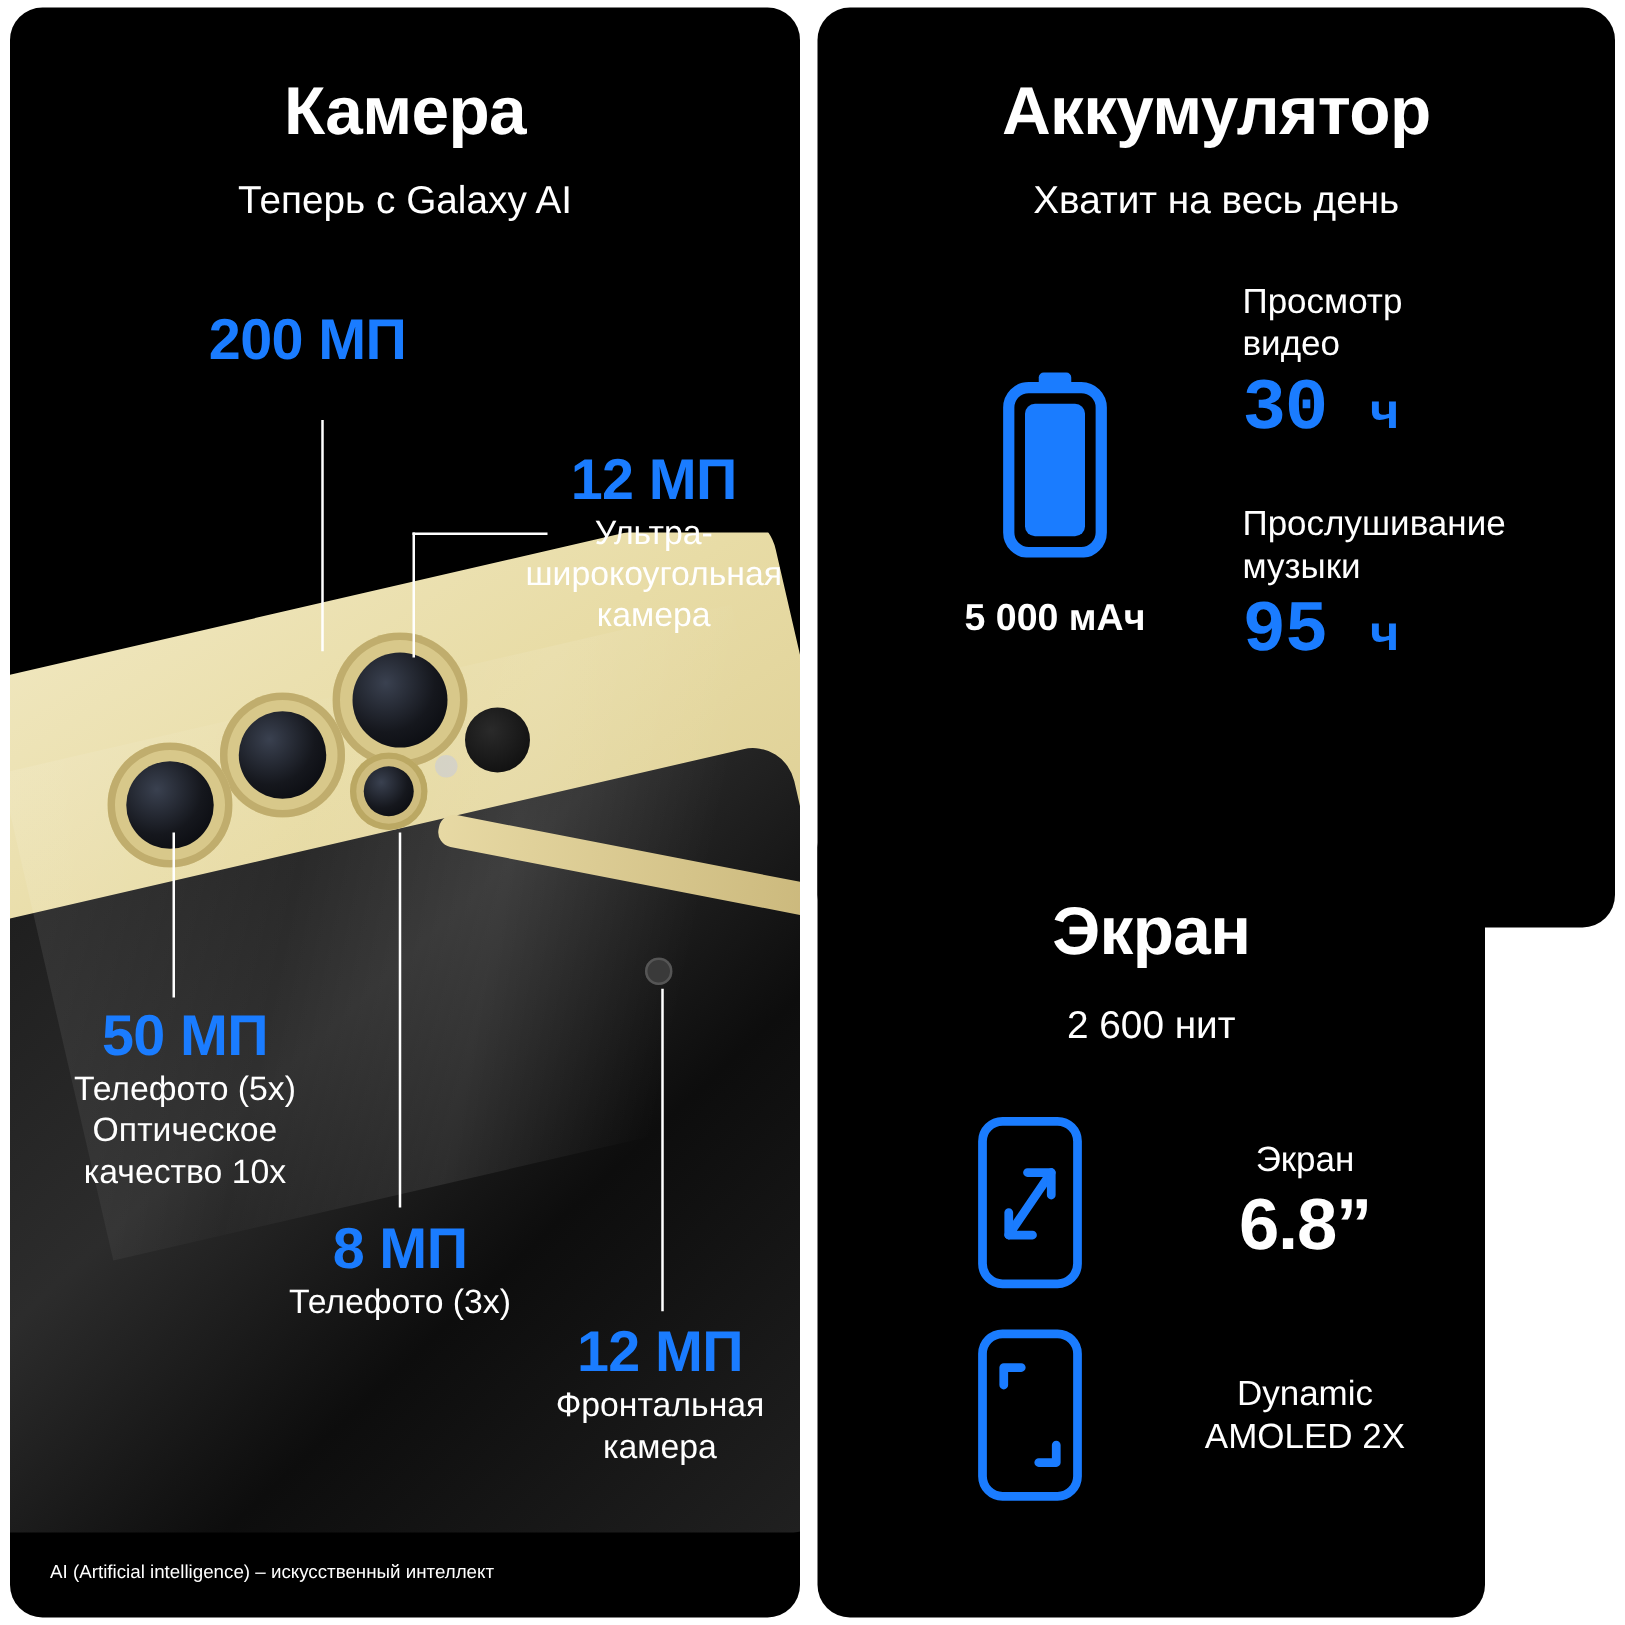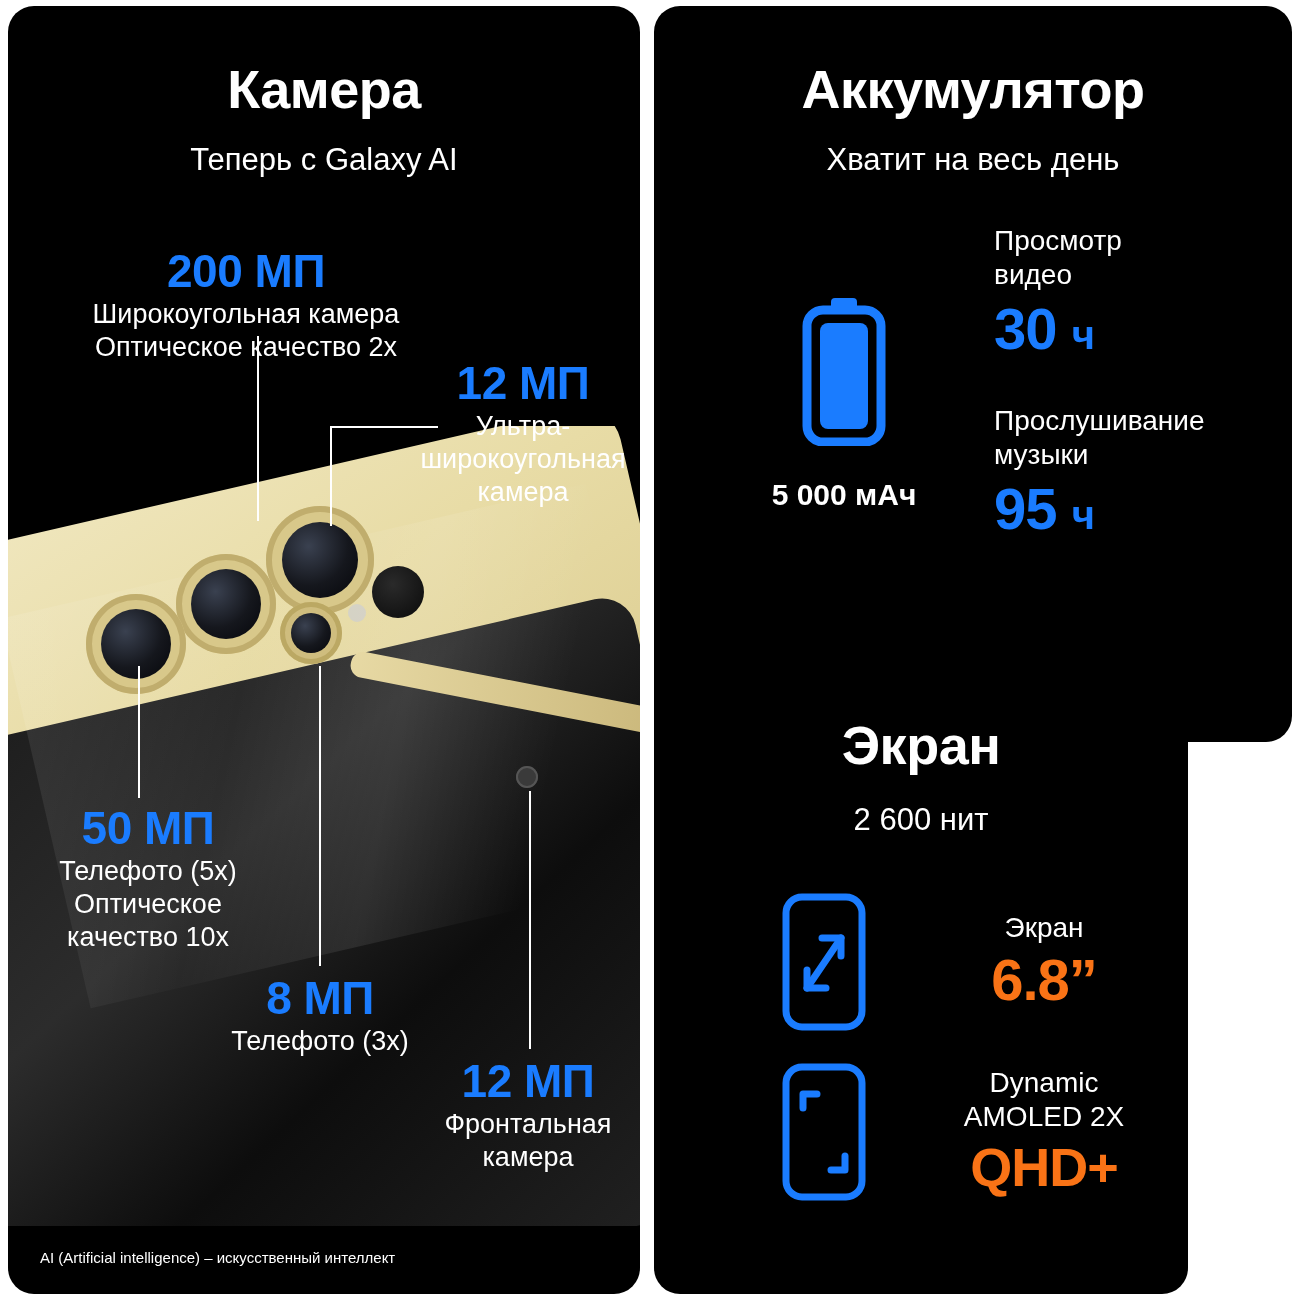--- a/index.html
+++ b/index.html
@@ -237,20 +237,21 @@
     color: #ffffff;
     font-size: 28px;
     line-height: 1.2;
   }
   .bat-stat .value {
     color: #1a7cff;
     font-size: 58px;
     font-weight: bold;
     letter-spacing: -1px;
     margin-top: 4px;
+    font-family: Liberation Mono, monospace;
   }
   .bat-stat .value .unit {
     font-size: 40px;
     font-weight: bold;
   }
 
   
   .disp-body {
     position: absolute;
     left: 0;
@@ -266,21 +267,21 @@
   #disp-row-1 { left: 100px; top: 10px; }
   #disp-row-2 { left: 100px; top: 180px; }
   .disp-icon { width: 140px; display: flex; justify-content: center; }
   .disp-text { width: 300px; text-align: center; }
   .disp-text .label {
     color: #ffffff;
     font-size: 28px;
     line-height: 1.2;
   }
   .disp-text .value {
-    color: #f97316;
+    color: #ffffff;
     font-size: 58px;
     font-weight: bold;
     letter-spacing: -1px;
     margin-top: 2px;
   }
   .disp-text .value.small { font-size: 54px; }
 </style>
 </head>
 <body>
 
@@ -316,22 +317,20 @@
 
     <div class="line" style="left:249px; top:330px; width:2px; height:185px;"></div>
     <div class="line" style="left:322px; top:420px; width:2px; height:100px;"></div>
     <div class="line" style="left:322px; top:420px; width:108px; height:2px;"></div>
     <div class="line" style="left:130px; top:660px; width:2px; height:132px;"></div>
     <div class="line" style="left:311px; top:660px; width:2px; height:300px;"></div>
     <div class="line" style="left:521px; top:785px; width:2px; height:258px;"></div>
 
     <div class="callout" id="c-200mp">
       <span class="big-num blue">200 МП</span>
-      <span class="cap" style="white-space:pre-line;">Широкоугольная камера
-Оптическое качество 2x</span>
     </div>
 
     <div class="callout" id="c-12mp-uw">
       <span class="big-num blue">12 МП</span>
       <span class="cap" style="white-space:pre-line;">Ультра-
 широкоугольная
 камера</span>
     </div>
 
     <div class="callout" id="c-50mp">
@@ -419,20 +418,19 @@
         <div class="disp-icon">
           <svg width="86" height="140" viewBox="0 0 86 140" aria-hidden="true">
             <rect x="5" y="5" width="76" height="130" rx="16" fill="none" stroke="#1a7cff" stroke-width="7"></rect>
             <polyline points="22,46 22,32 36,32" fill="none" stroke="#1a7cff" stroke-width="7" stroke-linecap="round" stroke-linejoin="round"></polyline>
             <polyline points="50,108 64,108 64,94" fill="none" stroke="#1a7cff" stroke-width="7" stroke-linecap="round" stroke-linejoin="round"></polyline>
           </svg>
         </div>
         <div class="disp-text">
           <div class="label" style="white-space:pre-line;">Dynamic
 AMOLED 2X</div>
-          <div class="value small">QHD+</div>
         </div>
       </div>
 
     </div>
   </section>
 
 </div>
 
 </body></html>

